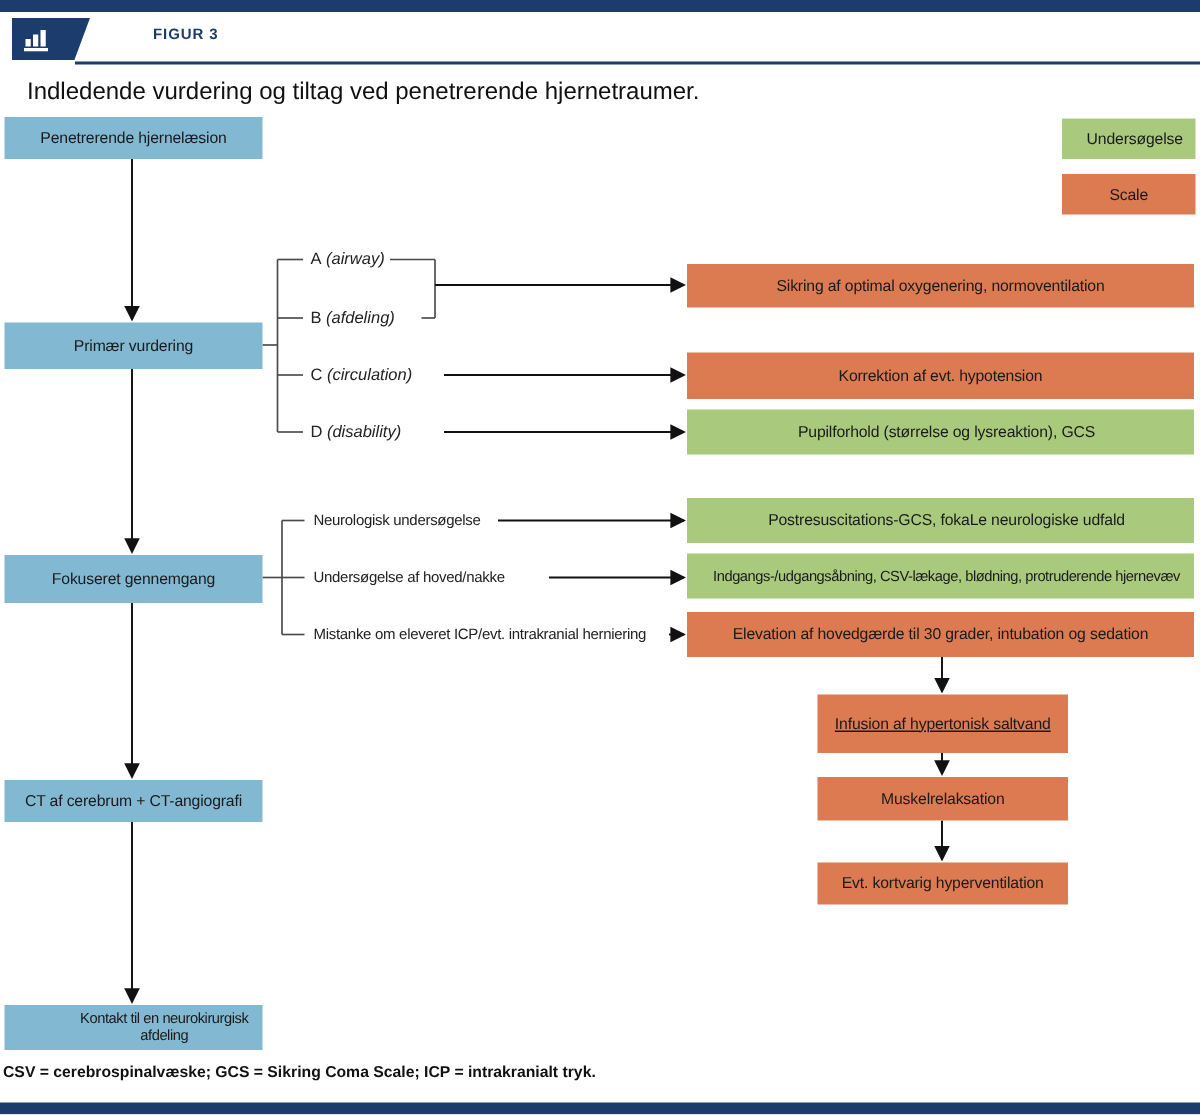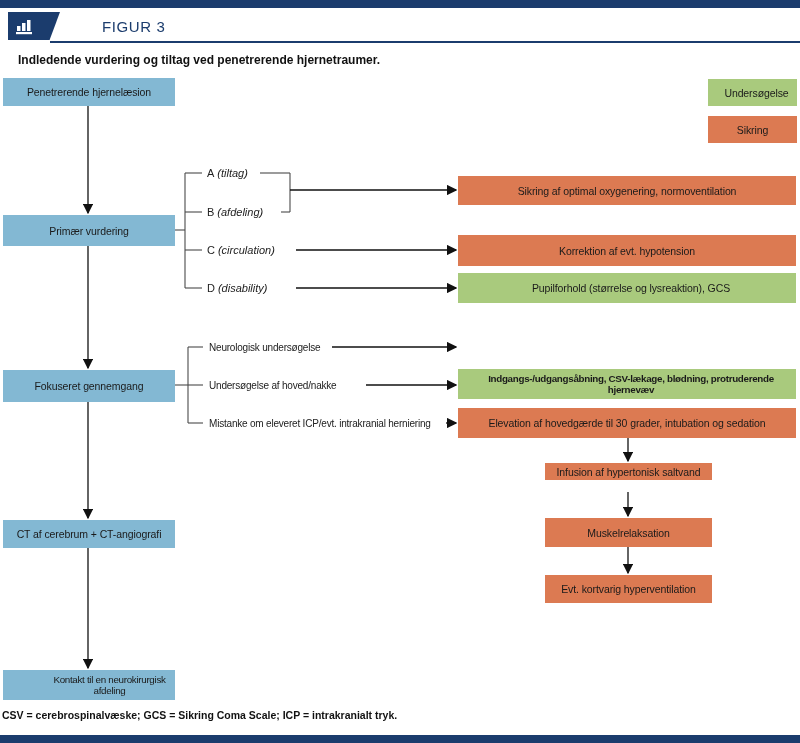--- a/index.html
+++ b/index.html
@@ -16,26 +16,26 @@
     font-family:"Liberation Sans", sans-serif;color:var(--ink);
   }
   .topbar{position:absolute;left:0;top:0;width:800px;height:8px;background:var(--navy);}
   .bottombar{position:absolute;left:0;top:735px;width:800px;height:8px;background:var(--navy);}
   .badge{
     position:absolute;left:8px;top:12px;width:52px;height:28px;background:var(--navy);
     clip-path:polygon(0 0,100% 0,80% 100%,0 100%);
     display:flex;align-items:center;justify-content:flex-start;padding-left:8px;box-sizing:border-box;
   }
   .figtitle{
-    position:absolute;left:68px;top:18px;font-size:15px;font-weight:400;color:var(--navy);
+    position:absolute;left:68px;top:18px;font-size:10px;font-weight:700;color:var(--navy);
     letter-spacing:.6px;
     padding-left:34px;
   }
   .headrule{position:absolute;left:50px;top:41px;width:750px;height:2px;background:var(--navy);}
-  .subtitle{position:absolute;left:2px;top:53px;font-size:12px;font-weight:700;color:#111;padding-left:16px;}
+  .subtitle{position:absolute;left:2px;top:53px;font-size:16px;font-weight:400;color:#111;padding-left:16px;}
   .footnote{position:absolute;left:2px;top:709px;font-size:10.5px;font-weight:700;color:#111;}
 
   .box{
     position:absolute;display:flex;align-items:center;justify-content:center;text-align:center;
     font-size:10.5px;letter-spacing:-0.1px;color:var(--ink);box-sizing:border-box;padding:1px 3px;z-index:2;
   }
   .box.blue{background:var(--blue);}
   .box.orange{background:var(--orange);}
   .box.green{background:var(--green);padding-left:11px;}
   .box.tight{font-size:9.8px;letter-spacing:-0.3px;}
@@ -66,21 +66,21 @@
       <rect x="6" y="5" width="3.5" height="8" fill="#fff"></rect>
       <rect x="11" y="2" width="3.5" height="11" fill="#fff"></rect>
       <rect x="0" y="14" width="16" height="2.2" fill="#fff"></rect>
     </svg>
   </div>
   <div class="figtitle">FIGUR 3</div>
   <div class="headrule"></div>
   <div class="subtitle">Indledende vurdering og tiltag ved penetrerende hjernetraumer.</div>
 
   <div class="box green legend" style="top:79px;height:27px;">Undersøgelse</div>
-  <div class="box orange legend" style="top:116px;height:27px;">Sikring</div>
+  <div class="box orange legend" style="top:116px;height:27px;">Scale</div>
 
   <svg class="connectors" width="800" height="743">
     <defs>
       <marker id="ah" markerWidth="8" markerHeight="8" refX="7" refY="4" orient="auto">
         <path d="M0,0 L8,4 L0,8 Z" fill="#111"></path>
       </marker>
     </defs>
     <g stroke="#111" stroke-width="1.3" fill="none">
       <line x1="88" y1="106" x2="88" y2="213" marker-end="url(#ah)"></line>
       <line x1="88" y1="246" x2="88" y2="368" marker-end="url(#ah)"></line>
@@ -123,21 +123,21 @@
   </svg>
 
   <div class="box blue lbox" style="top:78px;height:28px;">Penetrerende hjernelæsion</div>
   <div class="box blue lbox" style="top:215px;height:31px;">Primær vurdering</div>
   <div class="box blue lbox" style="top:370px;height:32px;">Fokuseret gennemgang</div>
   <div class="box blue lbox" style="top:520px;height:28px;">CT af cerebrum + CT-angiografi</div>
   <div class="box blue lbox tight" style="top:670px;height:30px;padding-left:44px;">Kontakt til en neurokirurgisk afdeling</div>
 
   <div class="term-row" style="left:205px;top:165px;">
     <span>A</span>
-    <span class="it">(tiltag)</span>
+    <span class="it">(airway)</span>
   </div>
   <div class="term-row" style="left:205px;top:204px;">
     <span>B</span>
     <span class="it">(afdeling)</span>
   </div>
   <div class="term-row" style="left:205px;top:242px;">
     <span>C</span>
     <span class="it">(circulation)</span>
   </div>
   <div class="term-row" style="left:205px;top:280px;">
@@ -145,23 +145,24 @@
     <span class="it">(disability)</span>
   </div>
 
   <div class="term-row focus-row" style="left:207px;top:339px;">Neurologisk undersøgelse</div>
   <div class="term-row focus-row" style="left:207px;top:377px;">Undersøgelse af hoved/nakke</div>
   <div class="term-row focus-row" style="left:207px;top:415px;">Mistanke om eleveret ICP/evt. intrakranial herniering</div>
 
   <div class="box orange rbox" style="top:176px;height:29px;">Sikring af optimal oxygenering, normoventilation</div>
   <div class="box orange rbox" style="top:235px;height:31px;">Korrektion af evt. hypotension</div>
   <div class="box green rbox" style="top:273px;height:30px;">Pupilforhold (størrelse og lysreaktion), GCS</div>
-  <div class="box green rbox tight" style="top:369px;height:30px;font-weight:bold;">Indgangs-/udgangsåbning, CSV-lækage, blødning, protruderende hjernevæv</div>
+  <div class="box green rbox" style="top:332px;height:30px;">Postresuscitations-GCS, fokaLe neurologiske udfald</div>
+  <div class="box green rbox tight" style="top:369px;height:30px;">Indgangs-/udgangsåbning, CSV-lækage, blødning, protruderende hjernevæv</div>
   <div class="box orange rbox" style="top:408px;height:30px;text-align:center;">Elevation af hovedgærde til 30 grader, intubation og sedation</div>
 
-  <div class="box orange sbox" style="top:463px;height:17px;">Infusion af hypertonisk saltvand</div>
+  <div class="box orange sbox" style="top:463px;height:39px;text-decoration:underline;">Infusion af hypertonisk saltvand</div>
   <div class="box orange sbox" style="top:518px;height:29px;">Muskelrelaksation</div>
   <div class="box orange sbox" style="top:575px;height:28px;">Evt. kortvarig hyperventilation</div>
 
   <div class="footnote">CSV = cerebrospinalvæske; GCS = Sikring Coma Scale; ICP = intrakranialt tryk.</div>
   <div class="bottombar"></div>
 
 </div>
 
 </body></html>

